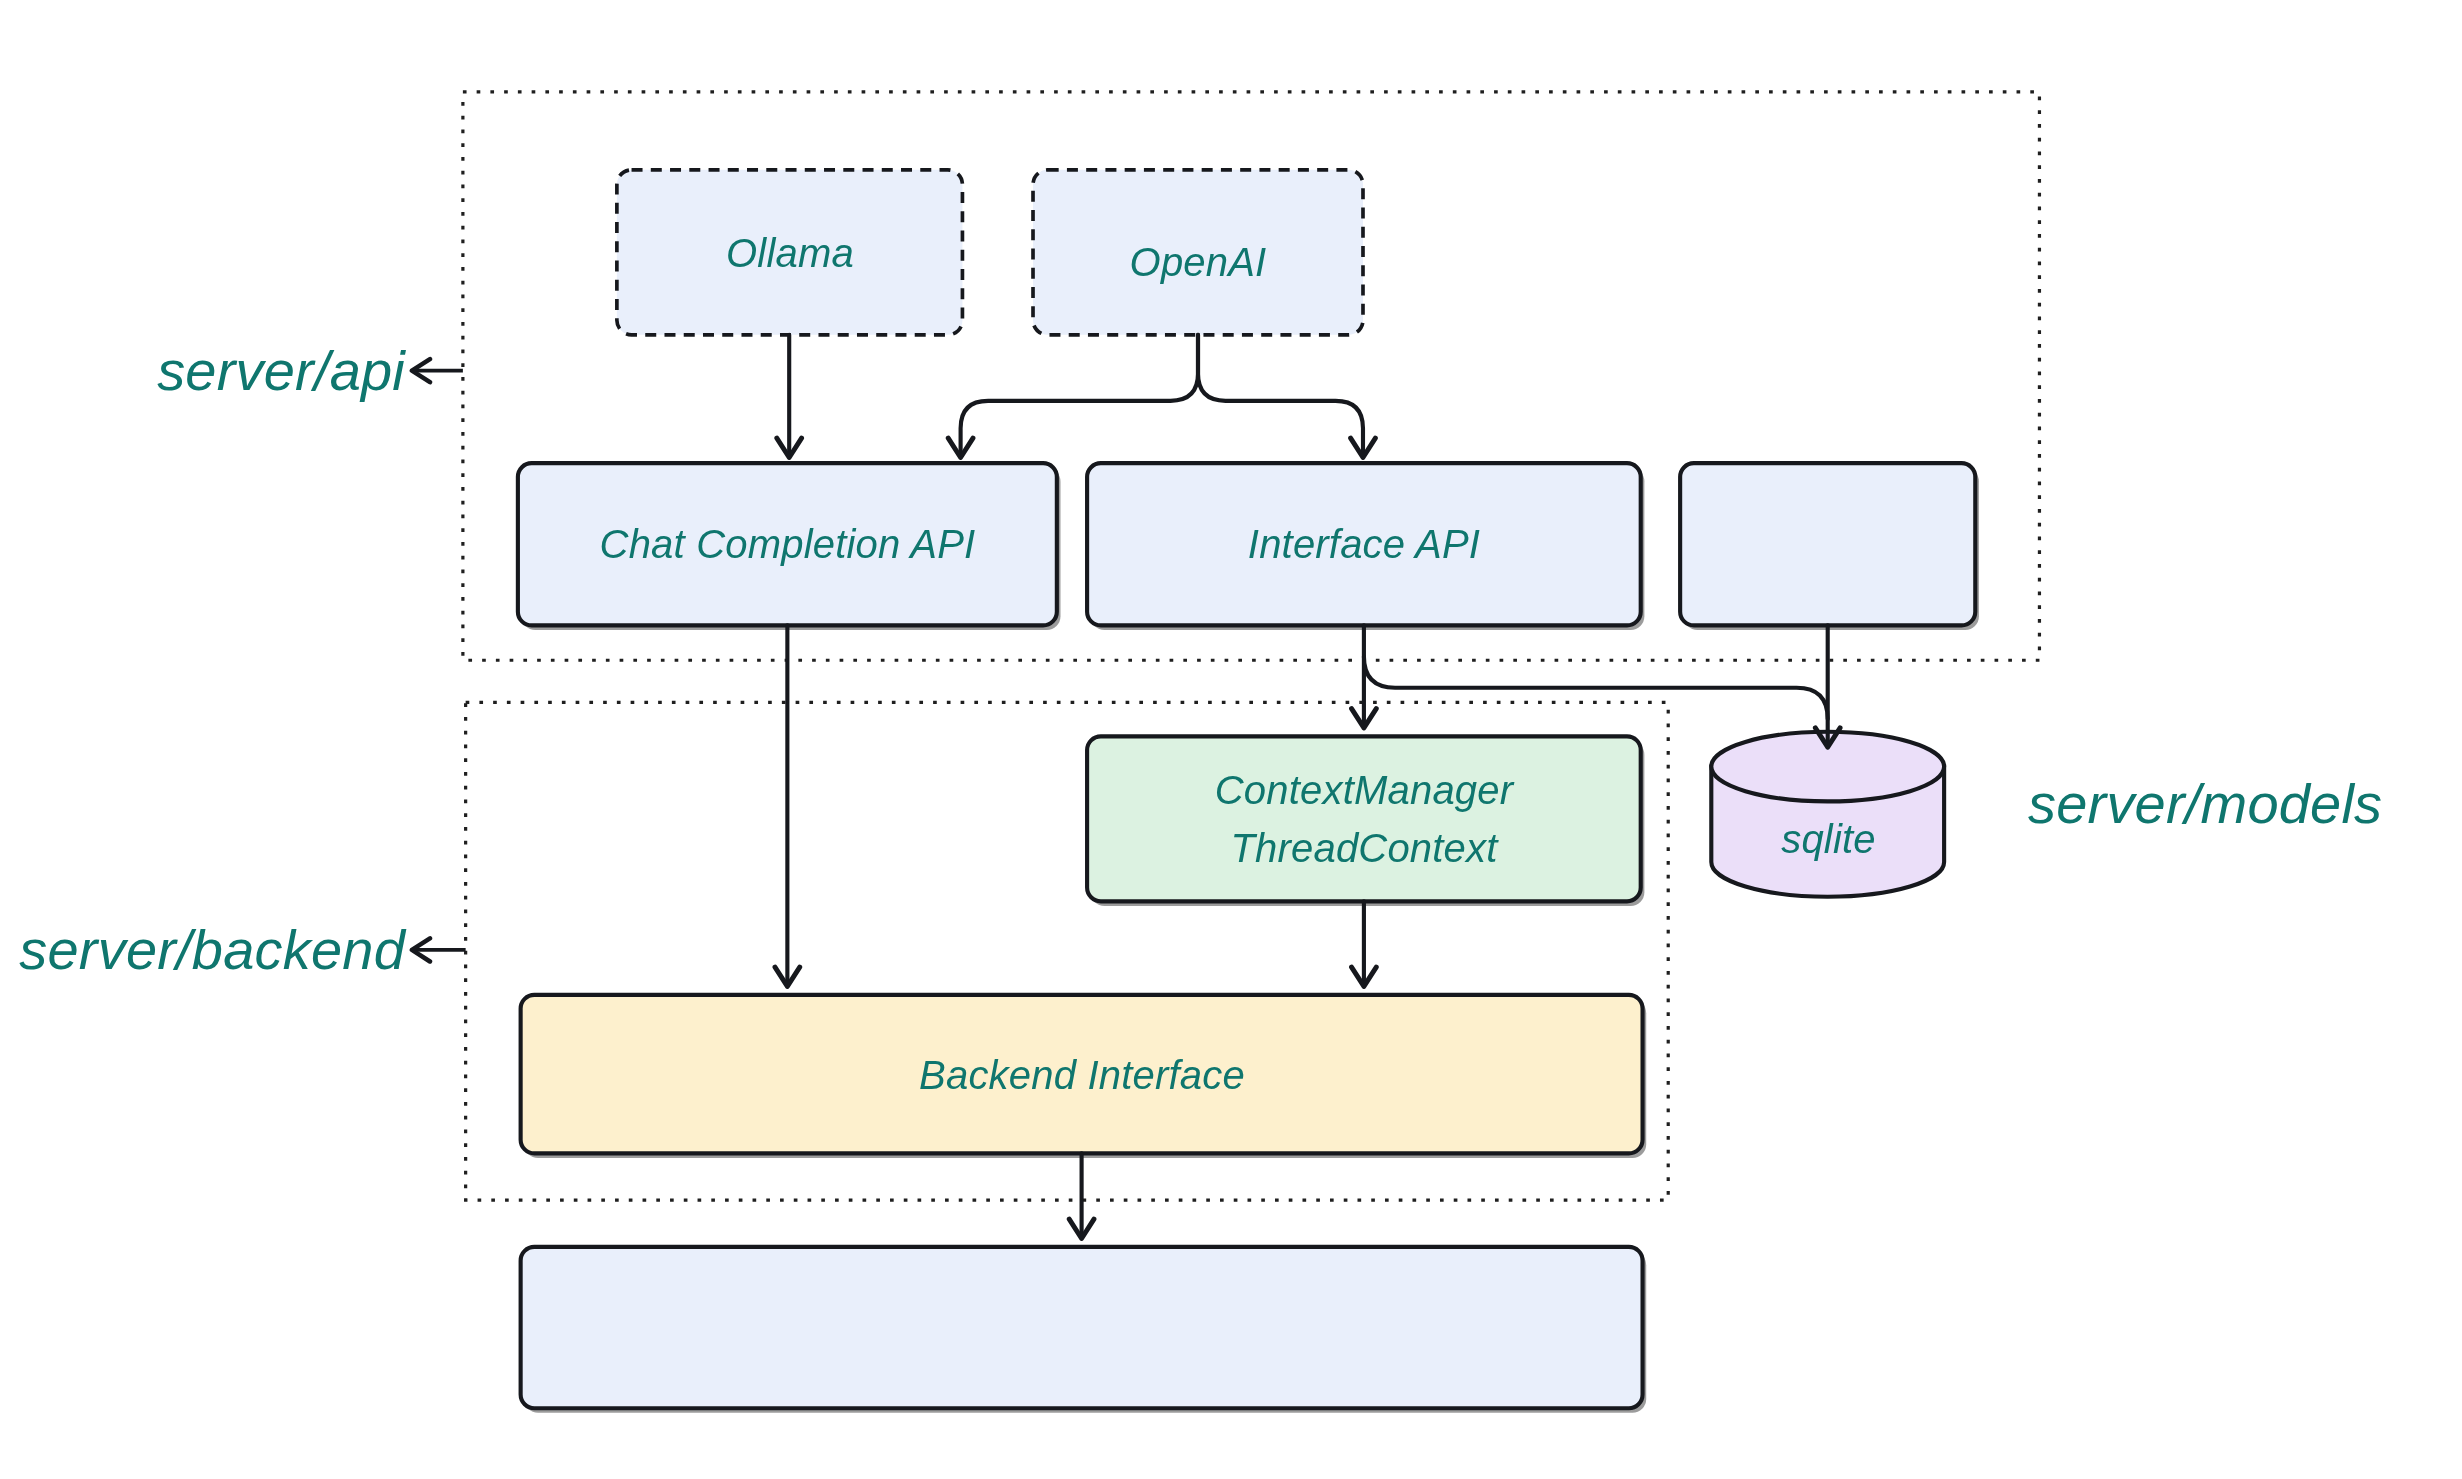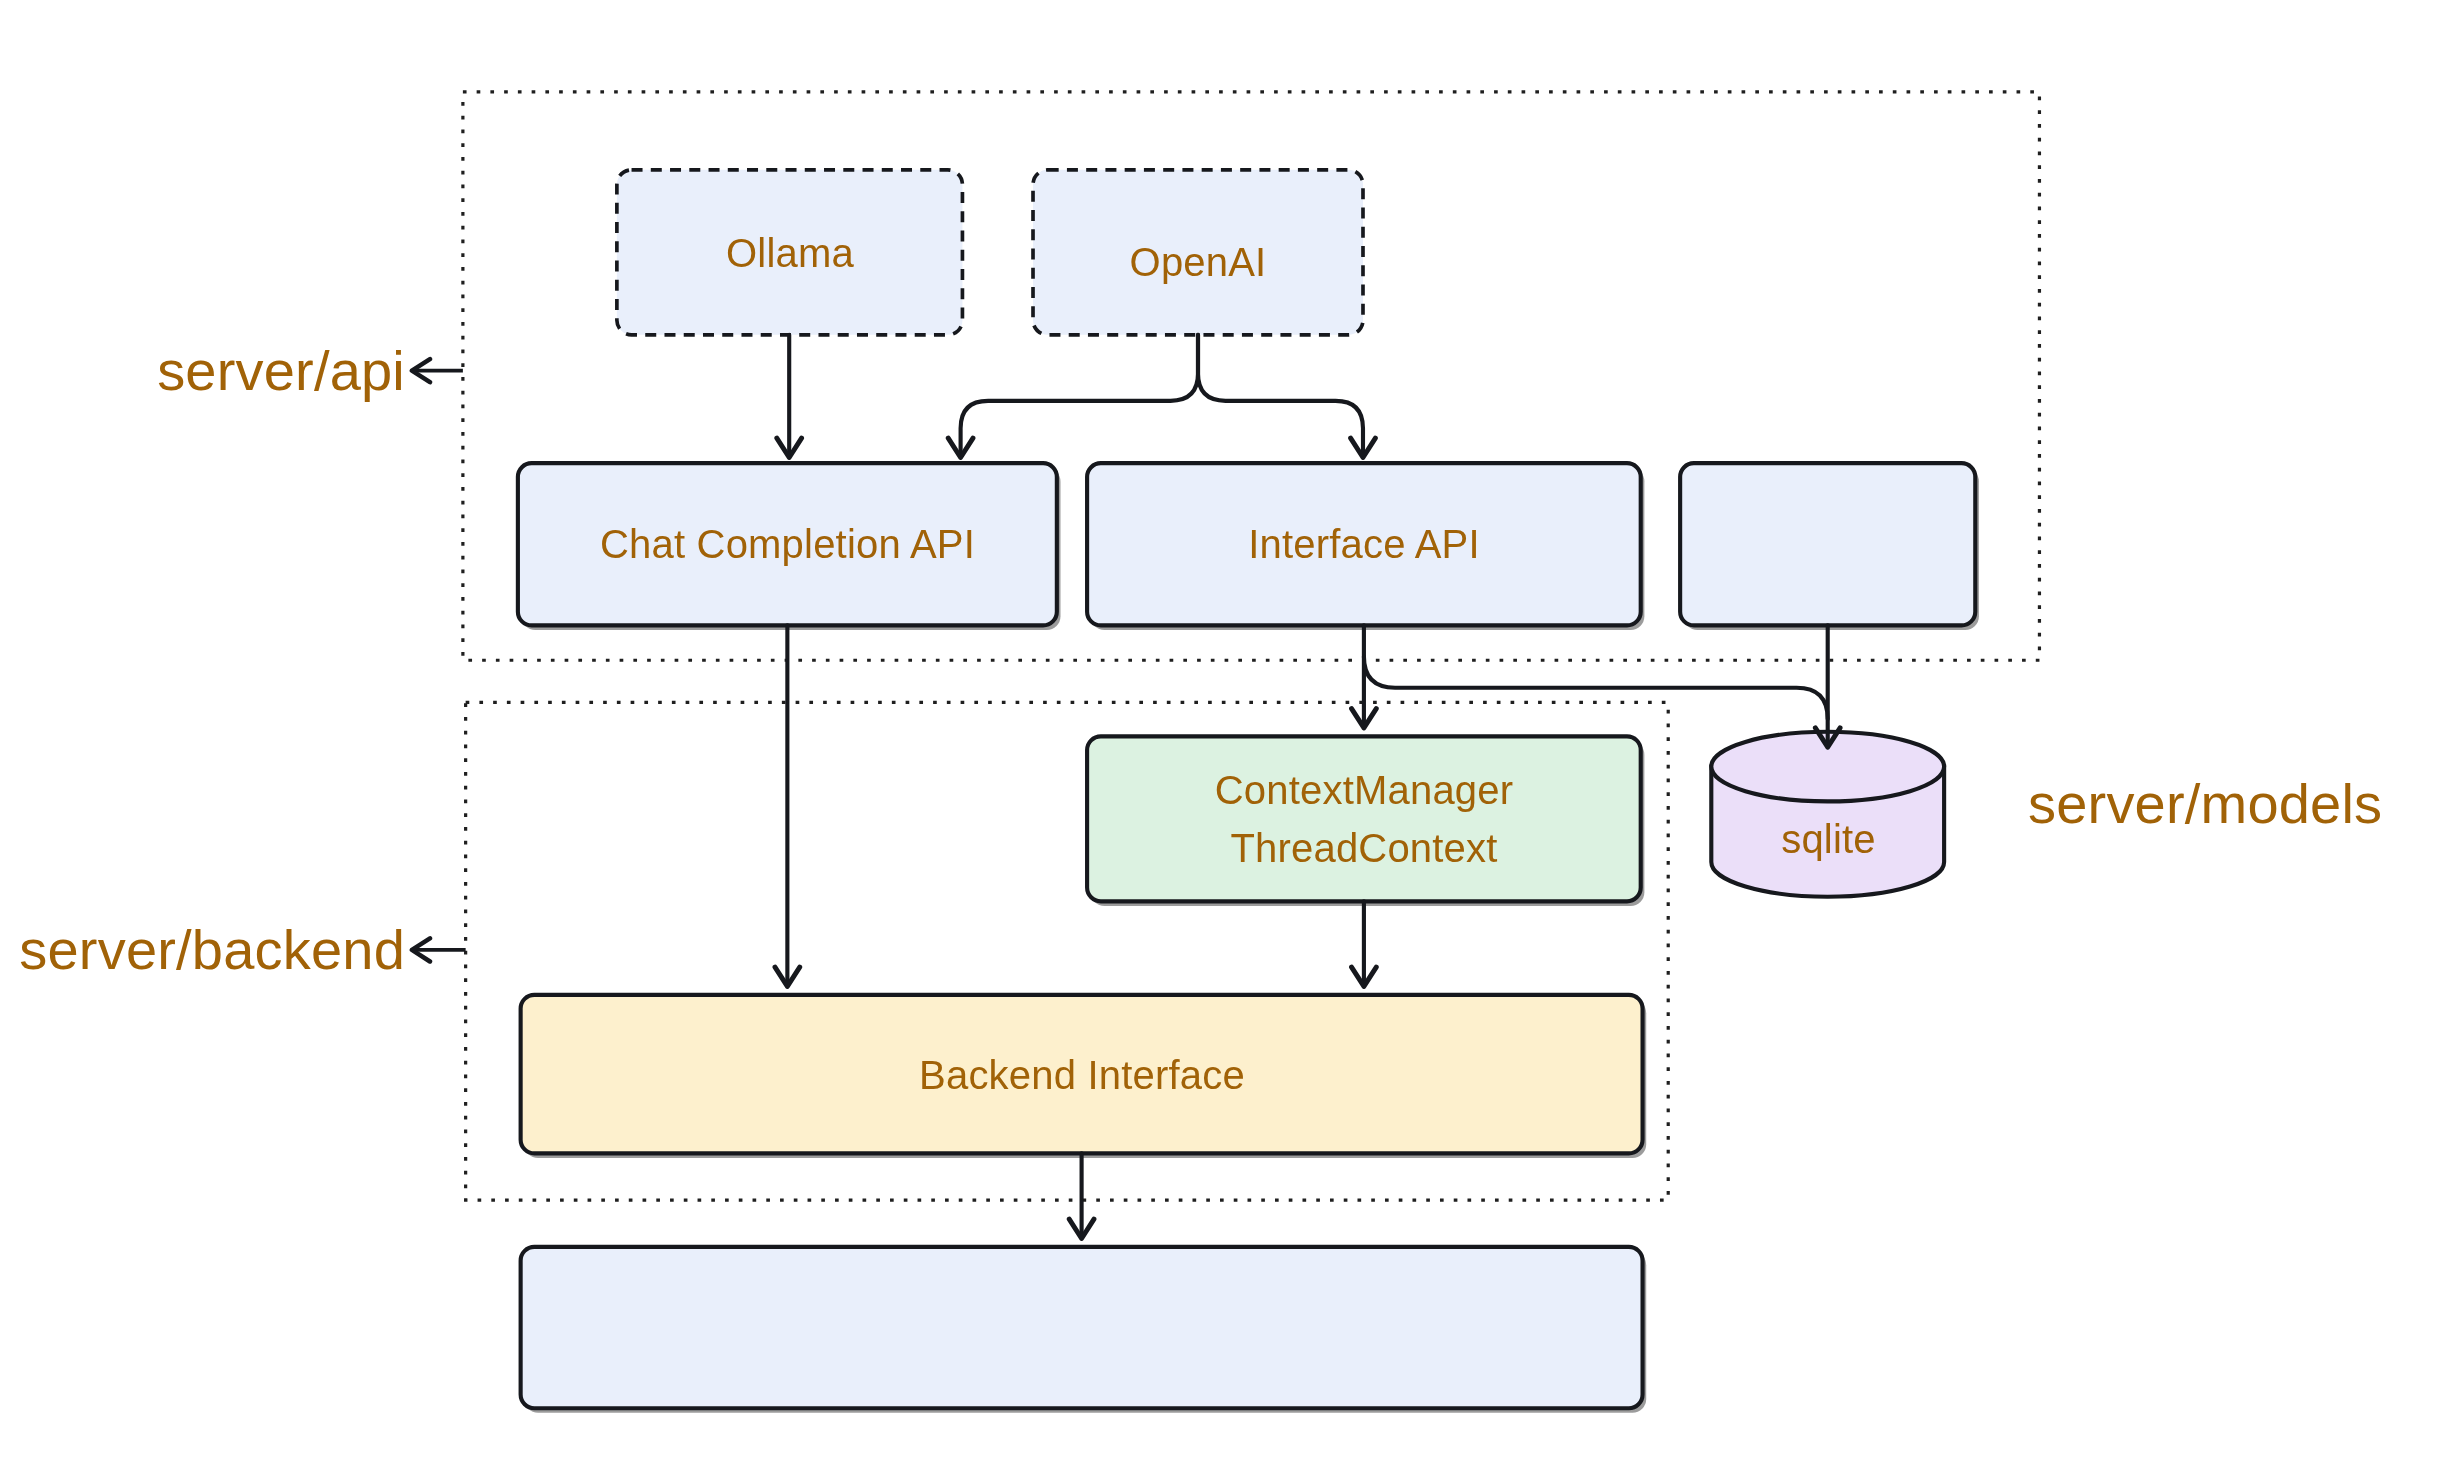--- a/index.html
+++ b/index.html
@@ -13,24 +13,25 @@
     overflow: hidden;
   }
   .stage svg { position: absolute; left: 0; top: 0; }
   .lbl {
     position: absolute;
     display: flex;
     align-items: center;
     justify-content: center;
     font-size: 40px;
     line-height: 1.45;
-    color: #a16207;
+    color: #0f766e;
     letter-spacing: 0.2px;
     white-space: nowrap;
     pointer-events: none;
+    font-style: italic;
   }
   .lbl.col { flex-direction: column; }
   .side-lbl {
     font-size: 56px;
     justify-content: flex-end;
   }
   .side-lbl.left-align { justify-content: flex-start; }
 </style>
 </head>
 <body>

